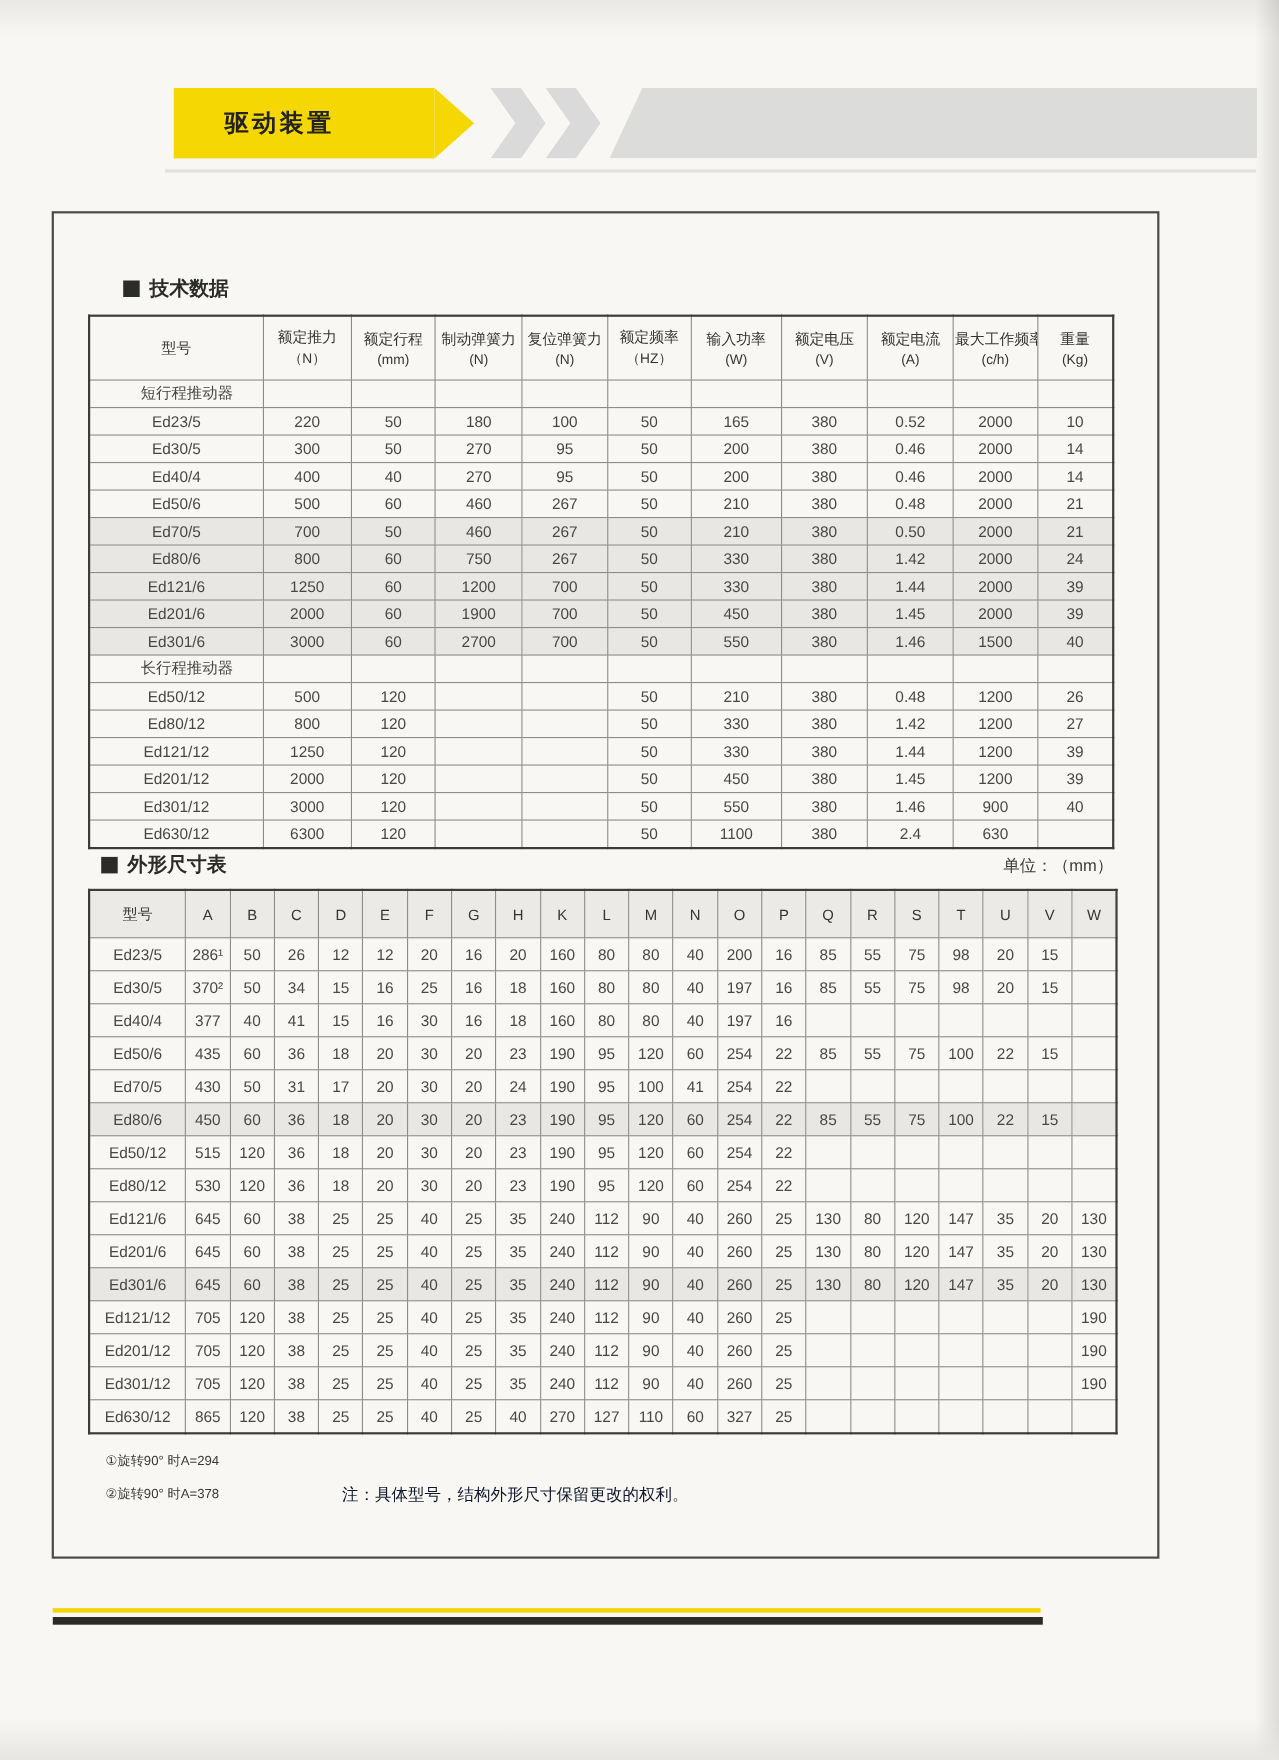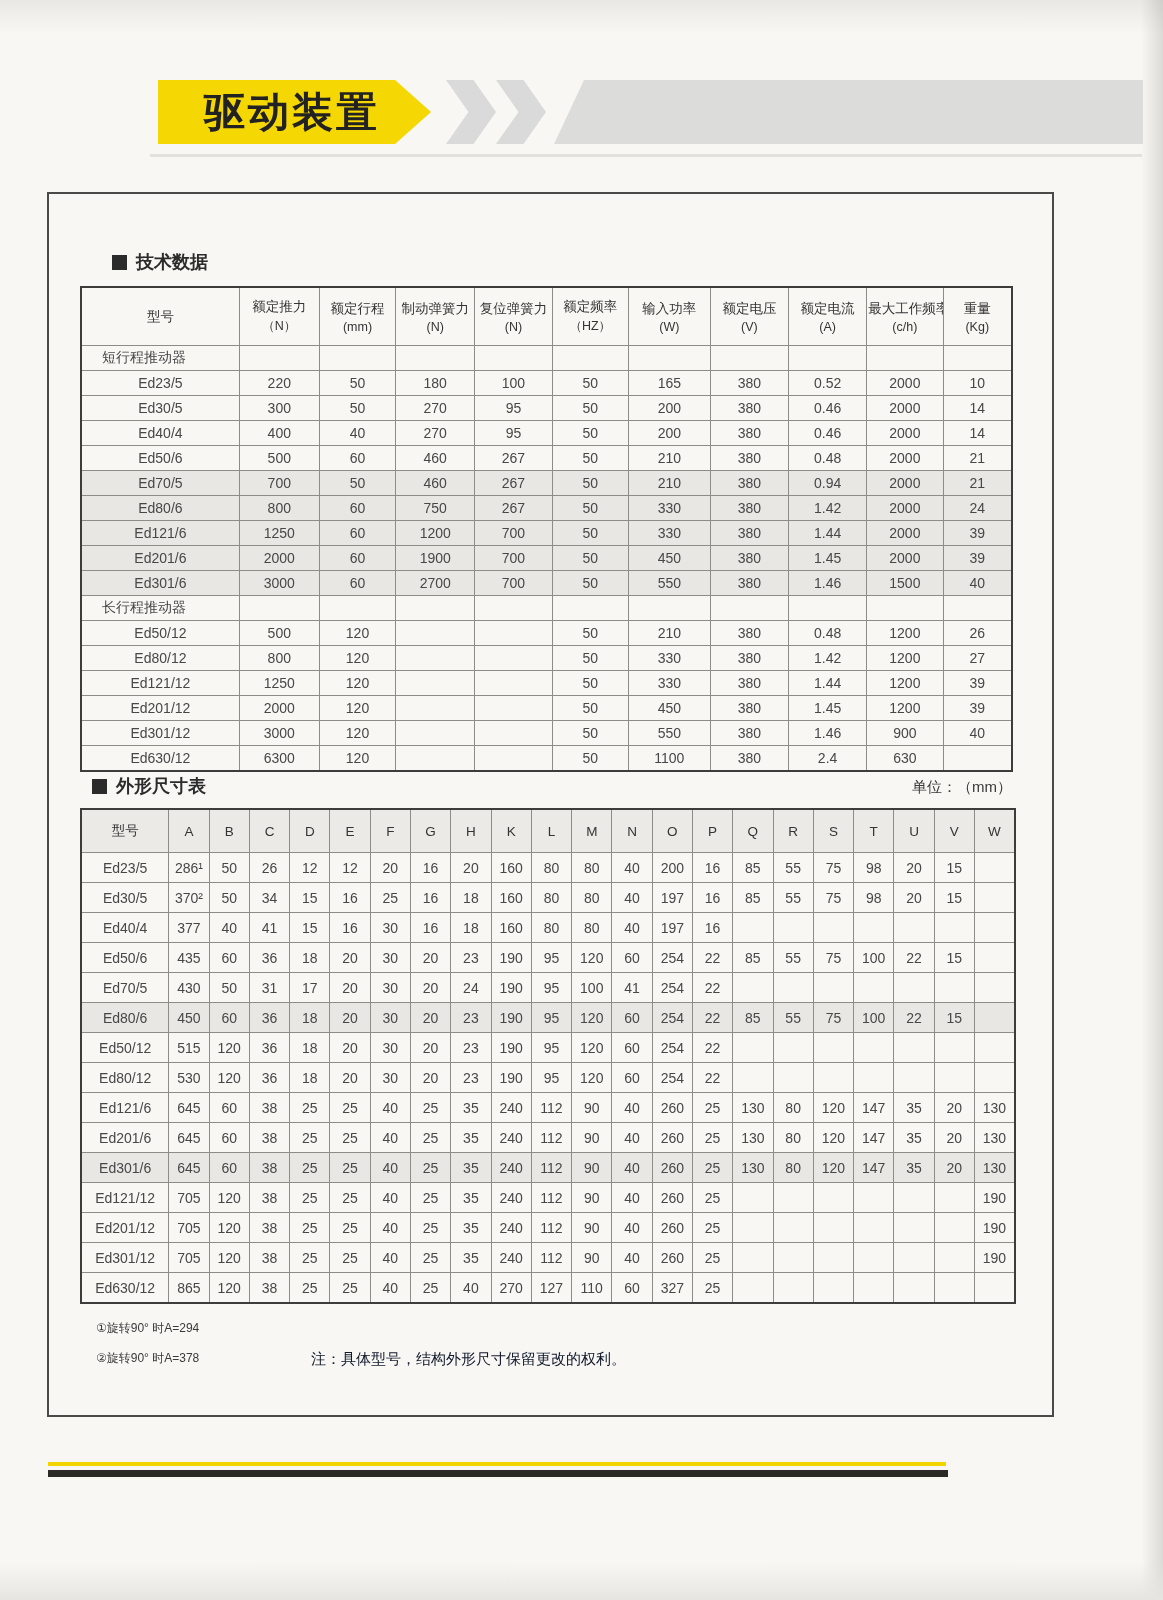--- a/index.html
+++ b/index.html
@@ -15,21 +15,21 @@
   .scan-right{position:absolute;right:0;top:0;width:22px;height:100%;
     background:linear-gradient(to right,rgba(0,0,0,0),rgba(90,88,84,0.18));}
   .scan-bottom{position:absolute;left:0;bottom:0;width:100%;height:38px;
     background:linear-gradient(to top,#e7e5e1,rgba(248,247,244,0));}
   
   .banner{position:absolute;left:158px;top:80px;width:985px;height:64px;}
   .banner-yellow{position:absolute;left:0;top:0;width:237px;height:100%;background:#f5d703;}
   .banner-tip{position:absolute;left:237px;top:0;width:0;height:0;
     border-left:36px solid #f5d703;border-top:32px solid transparent;border-bottom:32px solid transparent;}
   .banner-title{position:absolute;left:46px;top:0;height:100%;display:flex;align-items:center;
-    font-size:41px;font-weight:bold;color:#222;letter-spacing:3px;}
+    font-size:22px;font-weight:bold;color:#222;letter-spacing:3px;}
   .chev{position:absolute;top:0;width:50px;height:100%;background:#dadada;
     clip-path:polygon(0 0,55% 0,100% 50%,55% 100%,0 100%,45% 50%);}
   .chev.c1{left:288px;} .chev.c2{left:338px;}
   .banner-band{position:absolute;left:396px;right:0;top:0;height:100%;background:#dcdcdb;
     clip-path:polygon(30px 0,100% 0,100% 100%,0 100%);}
   .banner-rule{position:absolute;left:150px;top:154px;width:992px;height:3px;background:#e2e1de;}
   
   .frame{position:absolute;left:47px;top:192px;width:1003px;height:1221px;
     border:2px solid #4a4a48;background:transparent;}
   .sec-heading{position:absolute;display:flex;align-items:center;gap:9px;
@@ -44,21 +44,21 @@
   th,td{border:1px solid #8d8c89;text-align:center;vertical-align:middle;
     overflow:hidden;white-space:nowrap;padding:0 1px;}
   #tech-table{left:31px;top:92px;width:933px;}
   #tech-table th{height:57px;font-size:13.5px;font-weight:normal;color:#343434;}
   #tech-table td{height:24px;font-size:14px;color:#474747;}
   #dim-table{left:31px;top:614px;width:936px;}
   #dim-table th{height:42px;font-size:13.5px;font-weight:normal;background:#ebeae7;color:#343434;}
   #dim-table td{height:29px;font-size:14px;color:#474747;}
   th .unit{display:block;font-size:12.5px;margin-top:2px;}
   tr.shaded td{background:#e8e7e4;}
-  td.group-label{text-align:left;padding-left:20px;color:#3b3b3b;}
+  td.group-label{text-align:center;padding-left:20px;color:#3b3b3b;}
   
   .footnote{position:absolute;font-size:12px;color:#3a3a3a;}
   .fn1{left:47px;top:1126px;} .fn2{left:47px;top:1156px;}
   .note{position:absolute;left:262px;top:1156px;font-size:15px;color:#0f172a;}
   
   .bottom-yellow{position:absolute;left:48px;top:1462px;width:898px;height:4px;background:#f2d400;}
   .bottom-black{position:absolute;left:48px;top:1470px;width:900px;height:7px;background:#2b2a27;}
 </style>
 </head>
 <body>
@@ -181,21 +181,21 @@
         </tr>
         <tr class="shaded">
           <td>Ed70/5</td>
           <td>700</td>
           <td>50</td>
           <td>460</td>
           <td>267</td>
           <td>50</td>
           <td>210</td>
           <td>380</td>
-          <td>0.94</td>
+          <td>0.50</td>
           <td>2000</td>
           <td>21</td>
         </tr>
         <tr class="shaded">
           <td>Ed80/6</td>
           <td>800</td>
           <td>60</td>
           <td>750</td>
           <td>267</td>
           <td>50</td>

